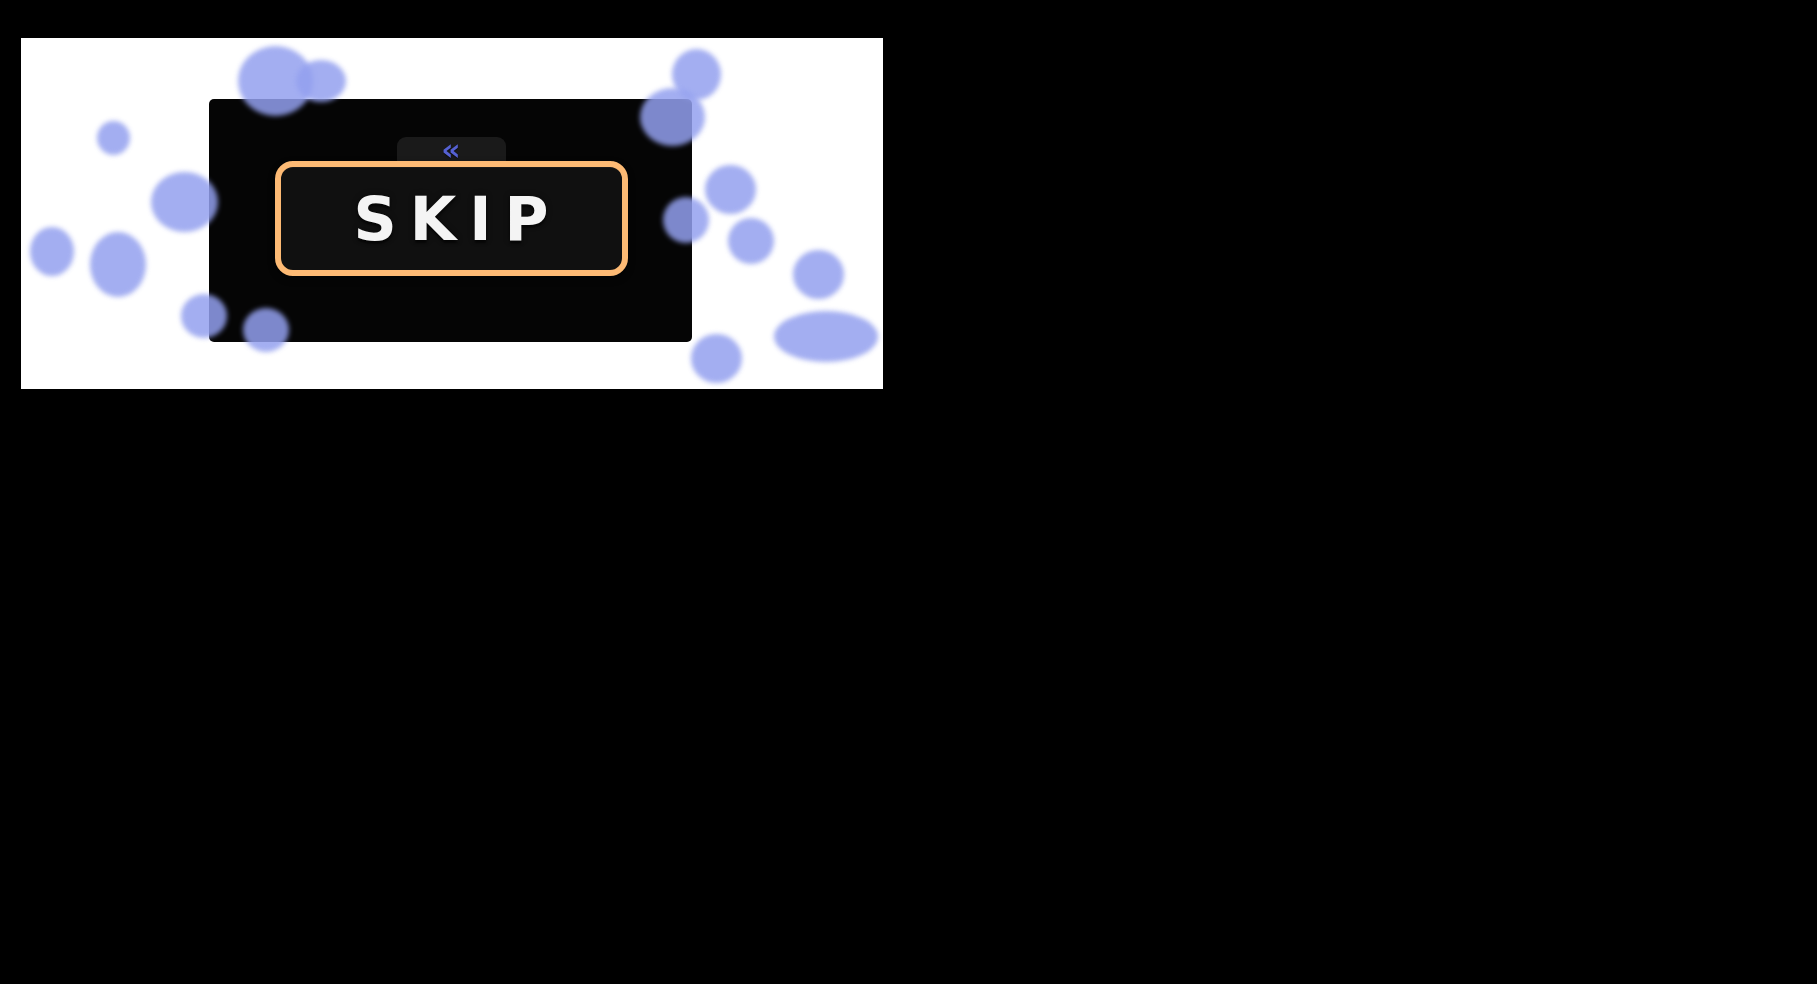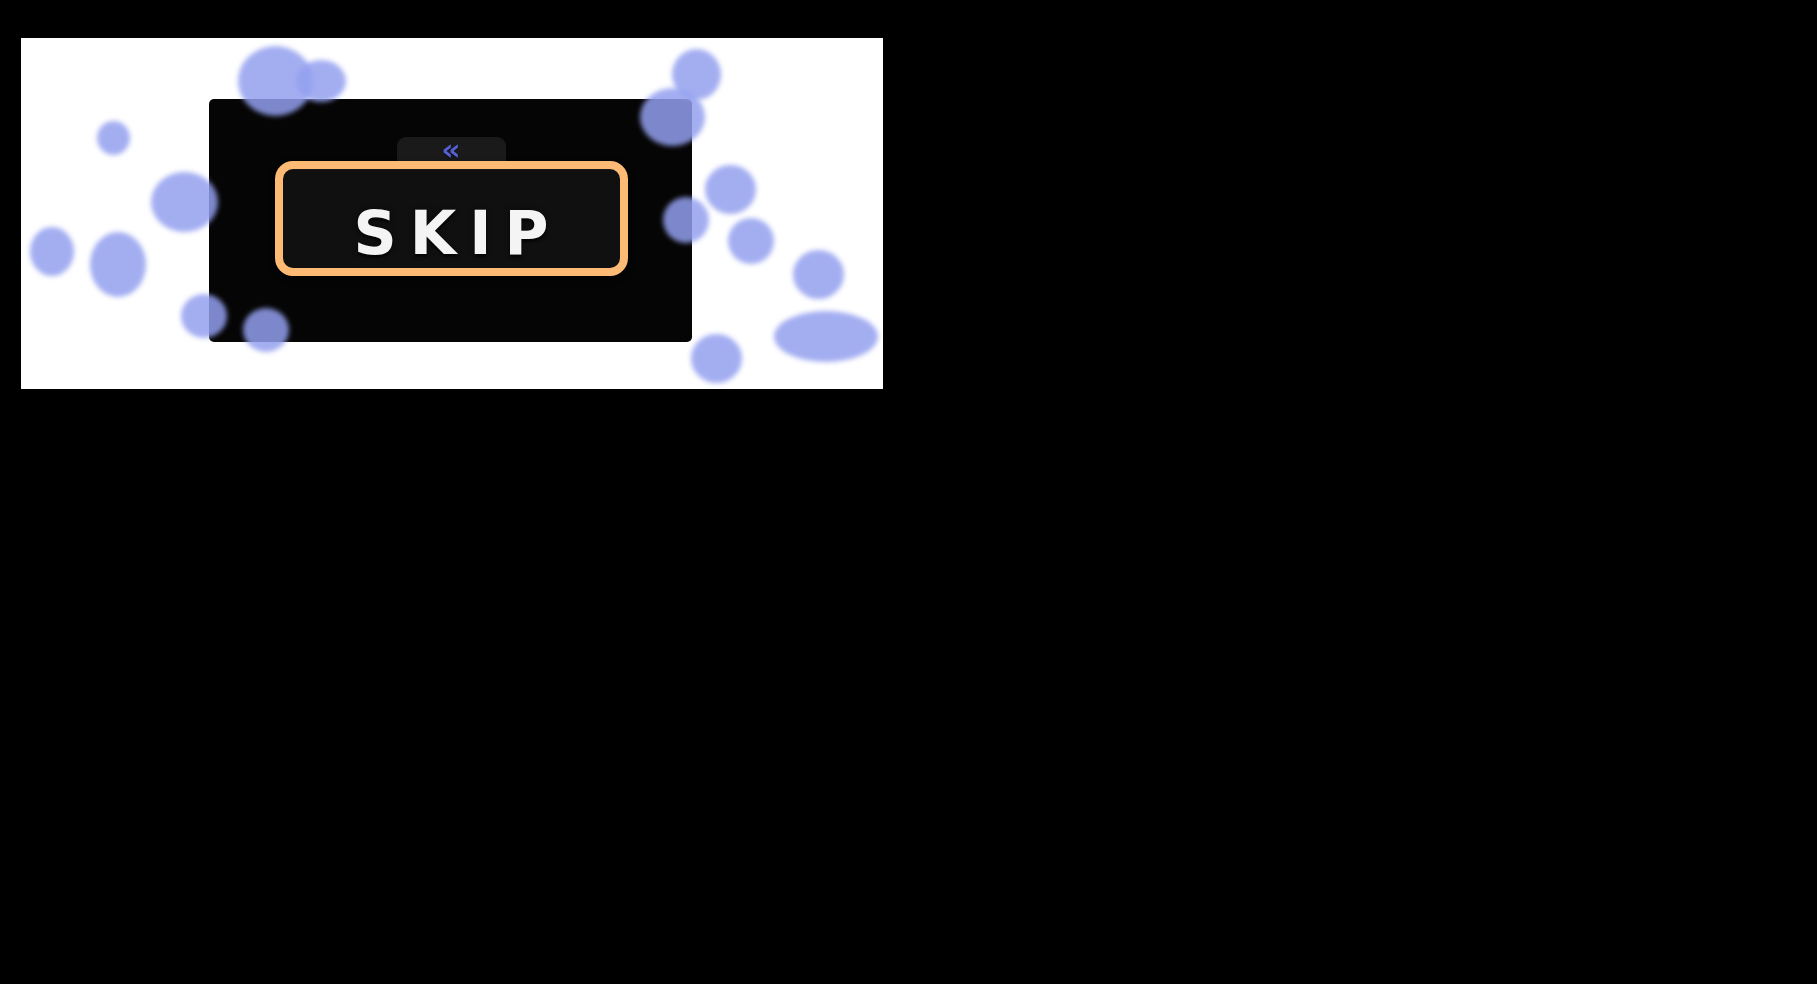--- a/index.html
+++ b/index.html
@@ -60,25 +60,25 @@
   }
 
   
   .skip-button {
     position: absolute;
     left: calc(50% - 176px);
     top: 62px;
     width: 353px;
     height: 115px;
     background: #101010;
-    border: 8px solid #fdba74;
+    border: 6px solid #fdba74;
     border-radius: 18px;
     box-shadow: 0 3px 6px rgba(0,0,0,0.55), inset 0 1px 0 rgba(255,255,255,0.04);
     display: flex;
-    align-items: flex-end;
+    align-items: center;
     justify-content: center;
     z-index: 2;
     cursor: pointer;
   }
   .skip-label {
     color: #f4f4f4;
     font-size: 60px;
     font-weight: bold;
     letter-spacing: 13px;
     padding-left: 13px; 

